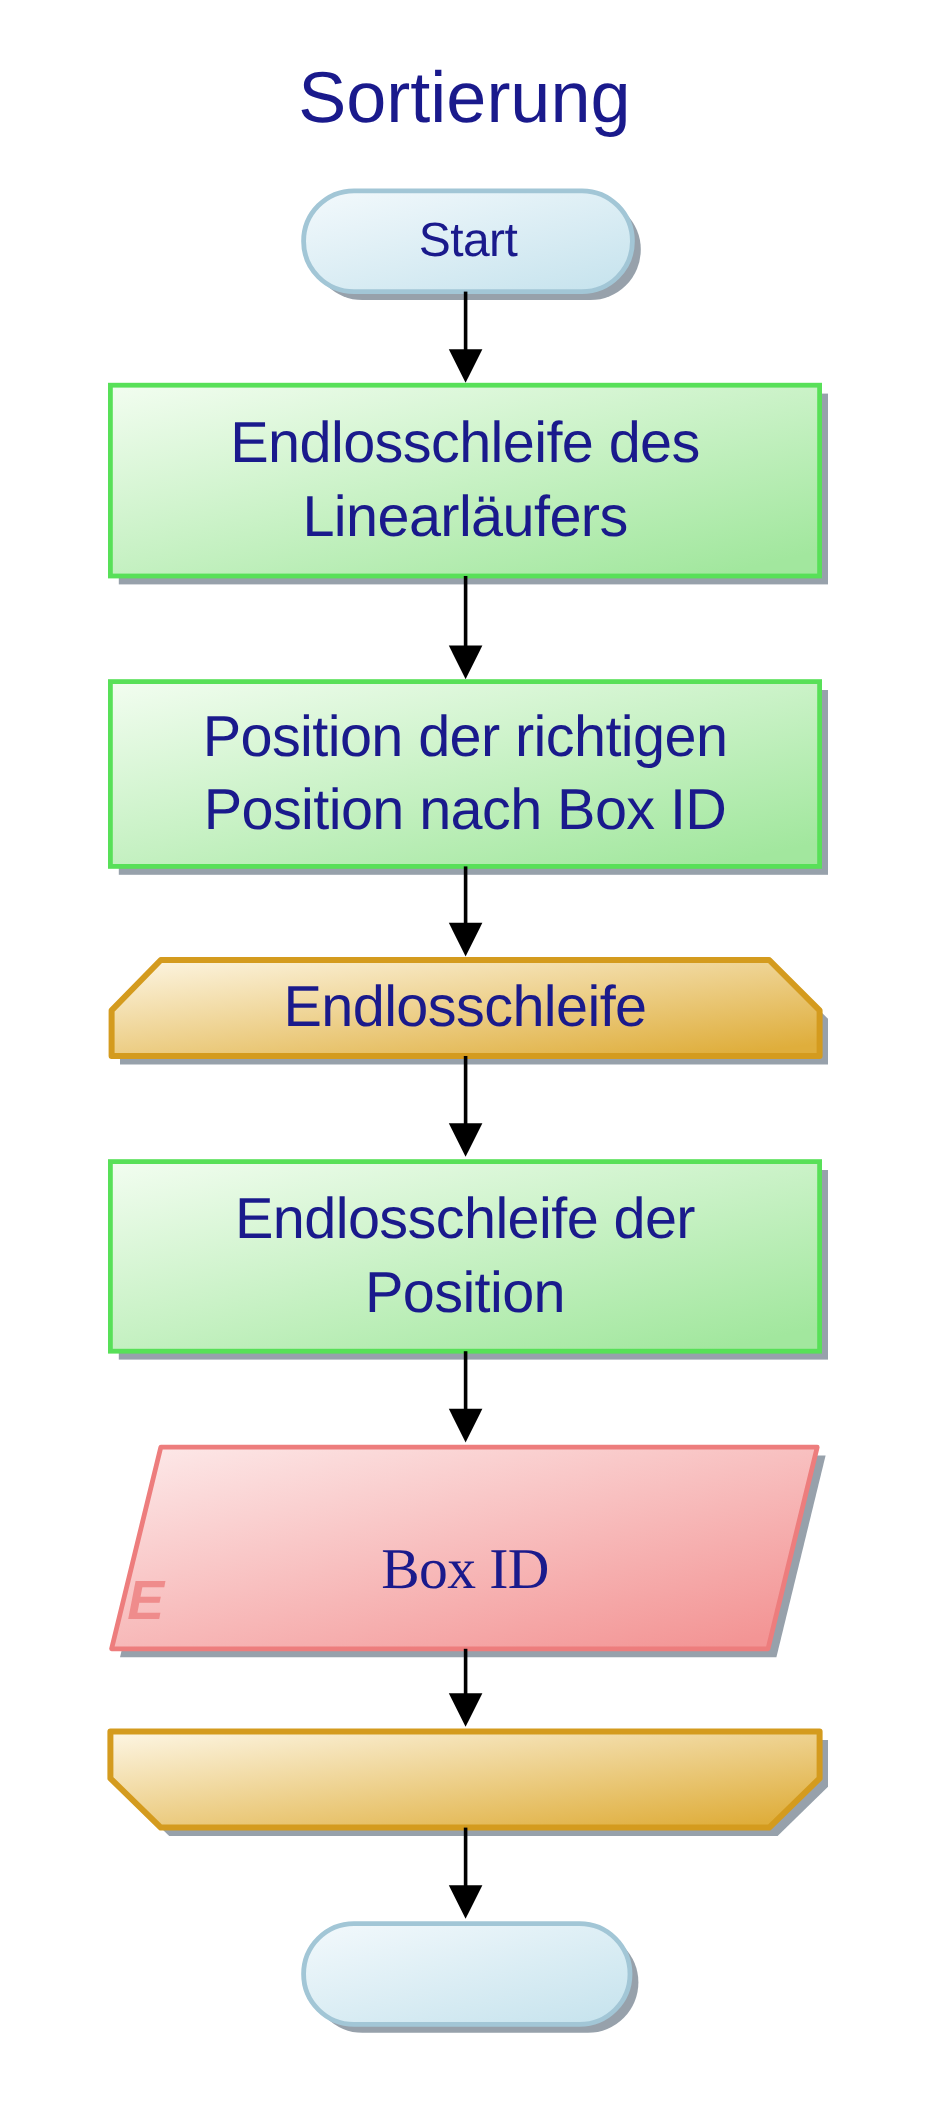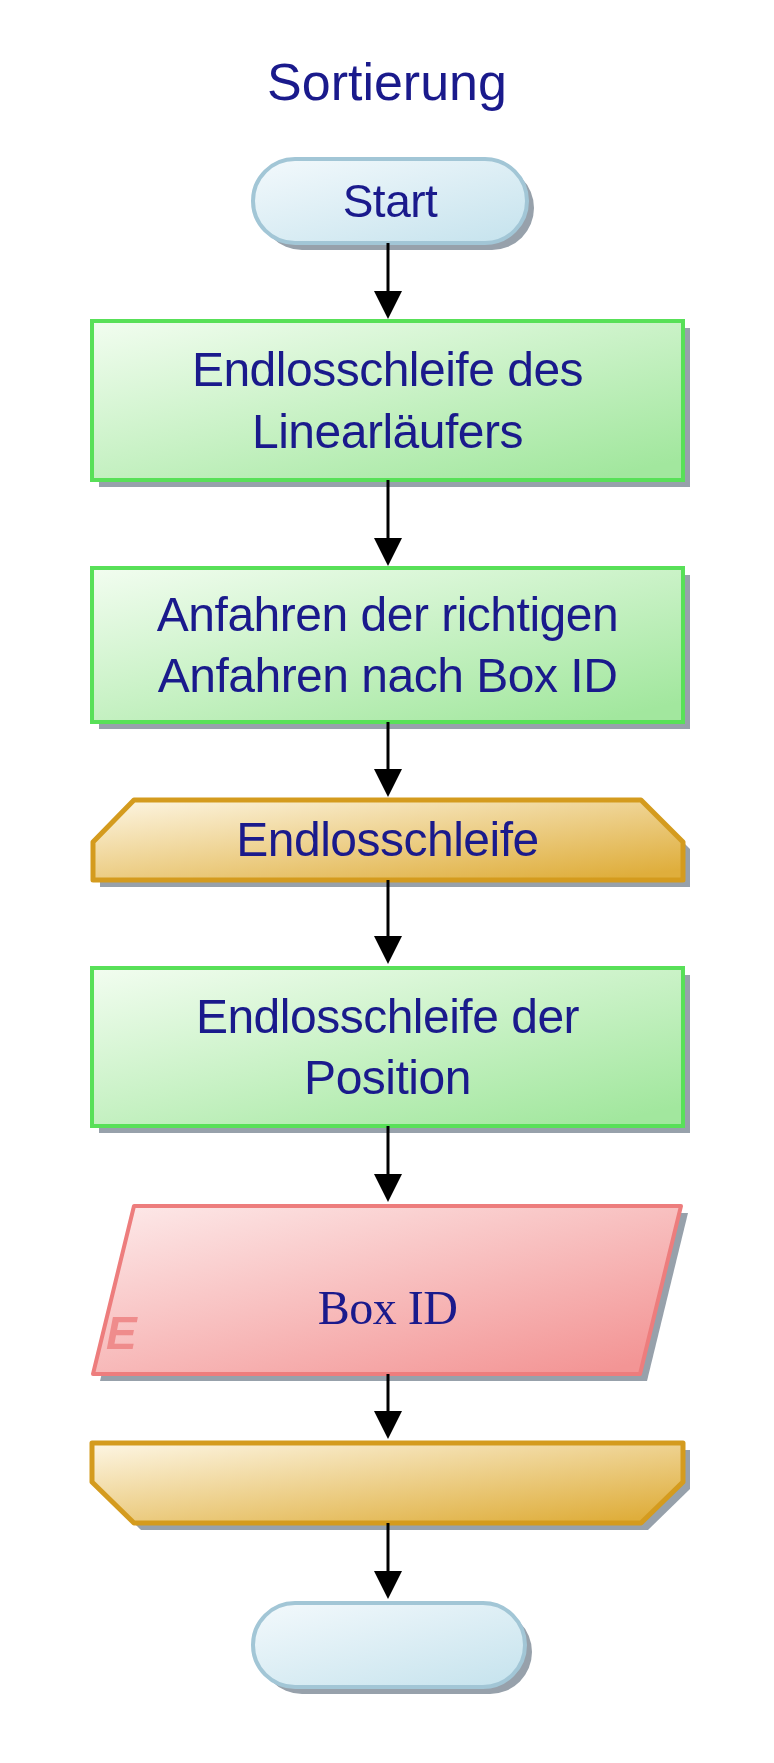--- a/index.html
+++ b/index.html
@@ -14,22 +14,22 @@
   .lbl{
     position:absolute;
     display:flex;align-items:center;justify-content:center;
     text-align:center;
     color:#1a1a8c;
     font-size:48px;line-height:1.28;
     letter-spacing:-0.5px;
     box-sizing:border-box;
     white-space:normal;
   }
-  .lbl.title-label{font-size:52px;letter-spacing:0;}
-  .lbl.term-label{font-size:46px;}
+  .lbl.title-label{font-size:60px;letter-spacing:0;}
+  .lbl.term-label{font-size:40px;}
   .lbl.pad{padding:0 30px;}
   .lbl.io-label{padding-top:36px;}
   .lbl.annotation{
     font-size:46px;font-weight:bold;font-style:italic;
     color:#ef8c8c;line-height:1;
     display:block;
   }
 </style>
 </head>
 <body>
@@ -131,21 +131,21 @@
       <rect x="253" y="1603" width="272" height="84" rx="42" fill="url(#gTerm)" stroke-width="4" stroke="#a2c6d6"></rect>
     </g>
   </svg>
 
   <div class="lbl title-label" style="left:0;top:40px;width:774px;height:84px;">Sortierung</div>
 
   <div class="lbl term-label" style="left:253px;top:159px;width:274px;height:84px;">Start</div>
 
   <div class="lbl pad" style="left:102px;top:321px;width:571px;height:159px;">Endlosschleife des Linearläufers</div>
 
-  <div class="lbl pad" style="left:102px;top:568px;width:571px;height:154px;">Anfahren der richtigen Anfahren nach Box ID</div>
+  <div class="lbl pad" style="left:102px;top:568px;width:571px;height:154px;">Position der richtigen Position nach Box ID</div>
 
   <div class="lbl" style="left:92px;top:800px;width:591px;height:80px;">Endlosschleife</div>
 
   <div class="lbl pad" style="left:102px;top:968px;width:571px;height:158px;">Endlosschleife der Position</div>
 
   <div class="lbl io-label" style="left:114px;top:1206px;width:547px;height:168px;font-family:Liberation Serif, serif;">Box ID</div>
 
   <div class="lbl annotation" style="left:106px;top:1310px;">E</div>
 
   <div class="lbl" style="left:92px;top:1443px;width:591px;height:80px;"></div>

